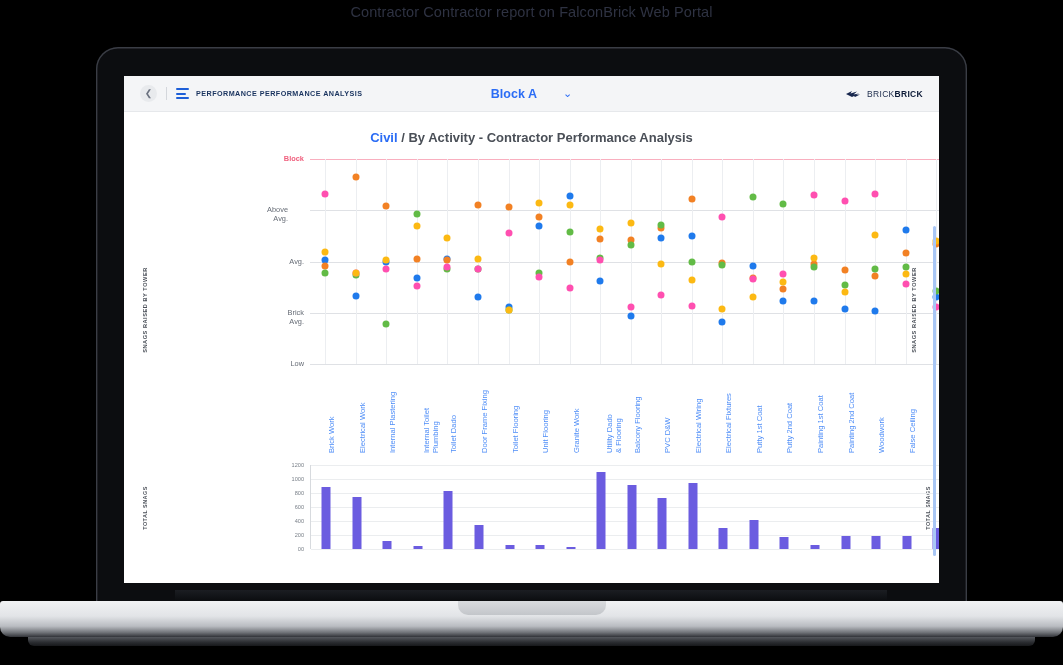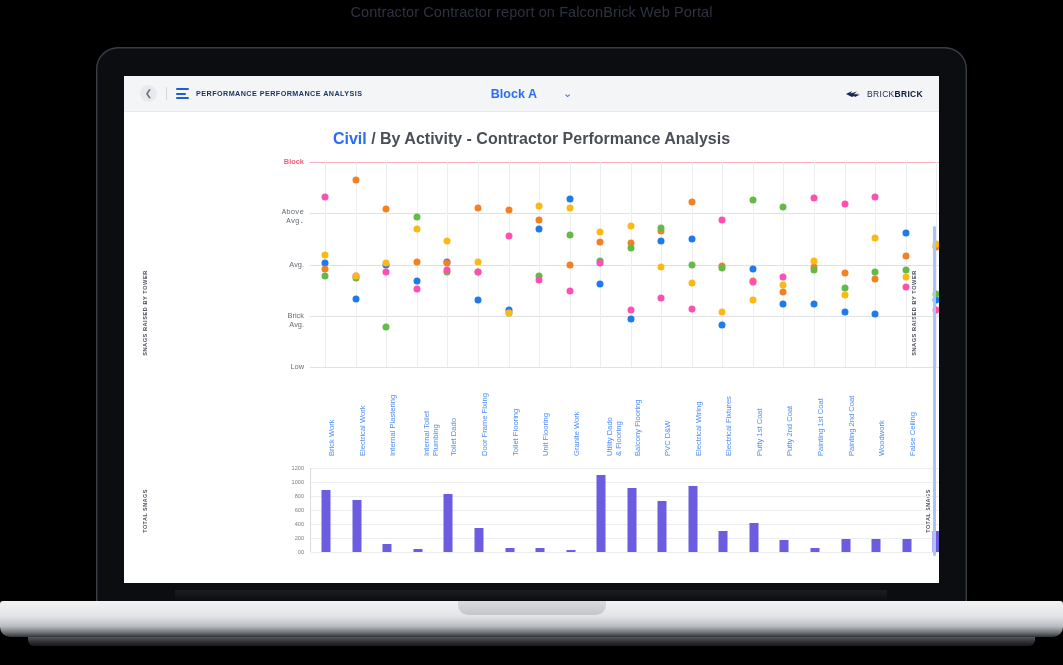--- a/index.html
+++ b/index.html
@@ -76,21 +76,21 @@
   }
   .block-select .blk { color: #2a6cf5; font-weight: bold; font-size: 12.5px; }
   .chev { color: #2a6cf5; font-size: 11px; line-height: 1; }
   .brand { margin-left: auto; display: flex; align-items: center; gap: 5px; }
   .brand-mark { width: 17px; height: 10px; }
   .brand-text { font-size: 8.5px; color: #1b2a4a; letter-spacing: .3px; }
   .brand-text b { color: #0d1b38; }
 
   
   .page-head { text-align: center; padding-top: 18px; }
-  .page-title { font-size: 16px; font-weight: bold; color: #4a4f57; }
+  .page-title { font-size: 13px; font-weight: bold; color: #4a4f57; }
   .page-title .civil { color: #2a6cf5; }
   .page-sub { margin-top: 8px; font-size: 9.3px; color: #6d7684; }
 
   
   .chart-wrap { position: relative; margin-top: 14px; height: 300px; }
 
   .axis-title {
     position: absolute; font-size: 5.6px; font-weight: bold; color: #4b5059;
     letter-spacing: .55px; white-space: nowrap;
     transform-origin: center; transform: rotate(-90deg);
@@ -182,21 +182,21 @@
       <div class="page-title">
         <span class="civil">Civil</span><span> / By Activity - Contractor Performance Analysis</span>
       </div>
     </div>
 
     <div class="chart-wrap">
       <div class="axis-title left">SNAGS RAISED BY TOWER</div>
       <div class="axis-title right">SNAGS RAISED BY TOWER</div>
       <div id="scatter-left-labels">
           <div class="ylab high" style="left: 136px; top: -5px;">Block</div>
-          <div class="ylab" style="left: 136px; top: 46.25px; font-family: Liberation Mono, monospace;">Above
+          <div class="ylab" style="left: 120px; top: 46.25px;">Above
 Avg.</div>
           <div class="ylab" style="left: 136px; top: 97.5px;">Avg.</div>
           <div class="ylab" style="left: 136px; top: 148.75px;">Brick
 Avg.</div>
           <div class="ylab" style="left: 136px; top: 200px;">Low</div>
         </div>
       <div id="scatter-right-labels"></div>
       <div class="plot" id="scatter-plot">
           <div class="hline top" style="top: 0px;"></div>
           <div class="hline" style="top: 51.25px;"></div>

